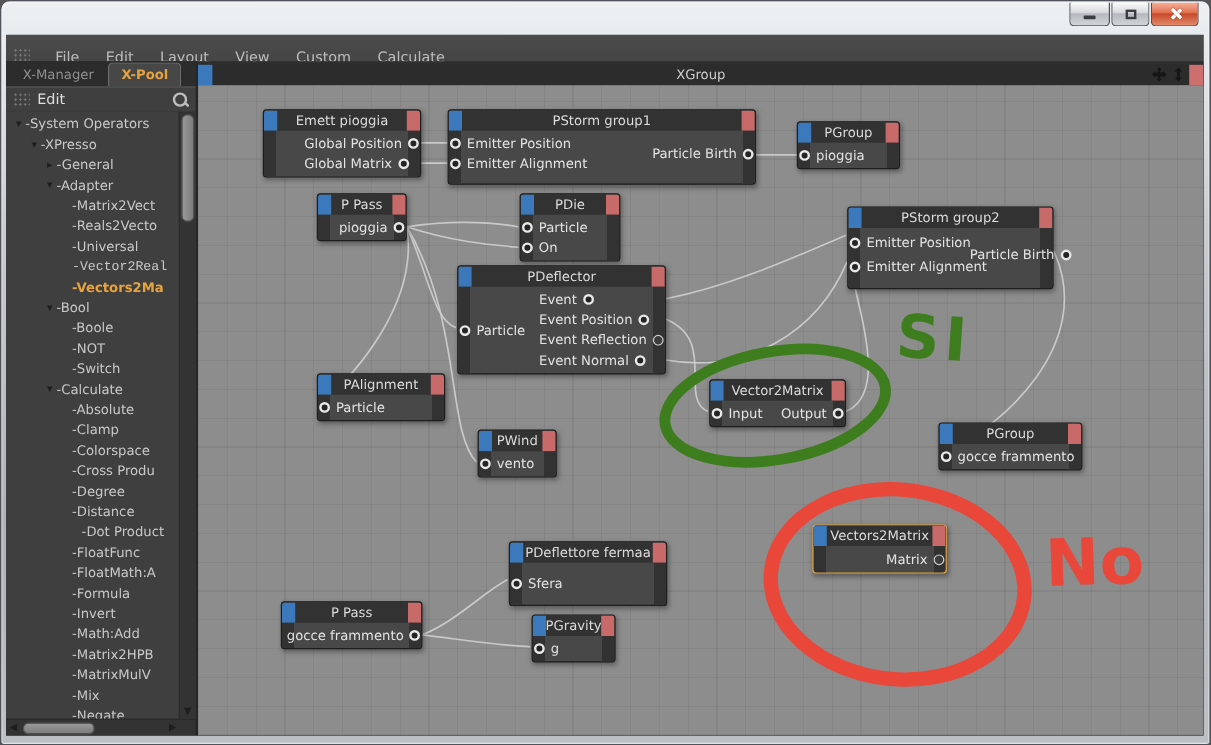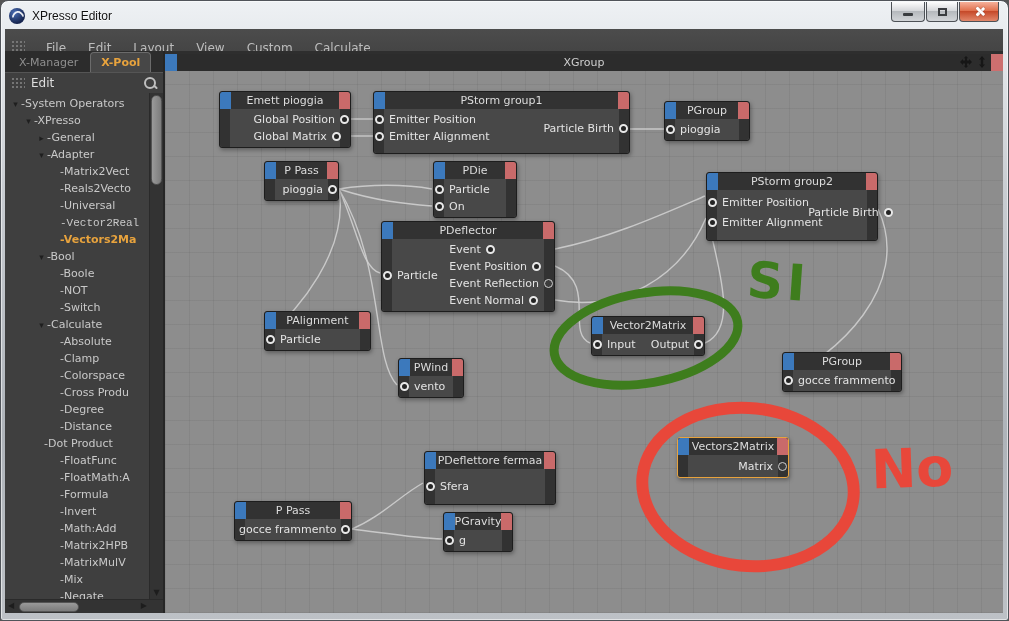--- a/index.html
+++ b/index.html
@@ -96,24 +96,20 @@
   
   .anno{position:absolute;font-weight:bold;pointer-events:none;z-index:5;font-family:"DejaVu Sans",sans-serif;}
   .anno-si{left:582px;top:182px;font-size:50px;transform:rotate(4deg);letter-spacing:4px;}
   .anno-no{left:706px;top:366px;font-size:54px;transform:rotate(-2deg);}
 </style>
 </head>
 <body>
 
 <div id="stage">
   <div class="win">
-    <div class="titlebar">
-      <span class="c4d-icon"></span>
-      <span class="wtitle">XPresso Editor</span>
-    </div>
     <div class="winbtns">
       <div class="wbtn minb">
           <span class="glyph-min"></span>
         </div>
       <div class="wbtn maxb">
           <span class="glyph-max"></span>
         </div>
       <div class="wbtn closeb">
           <span class="glyph-x"></span>
         </div>
@@ -211,21 +207,21 @@
                   <span class="tlabel">Cross Produ</span>
                 </div>
                 <div class="trow" style="padding-left: 44px;">
                   <span class="arrow"></span>
                   <span class="tlabel">Degree</span>
                 </div>
                 <div class="trow" style="padding-left: 44px;">
                   <span class="arrow"></span>
                   <span class="tlabel">Distance</span>
                 </div>
-                <div class="trow" style="padding-left: 28px;">
+                <div class="trow" style="padding-left: 52px;">
                   <span class="arrow"></span>
                   <span class="tlabel">Dot Product</span>
                 </div>
                 <div class="trow" style="padding-left: 44px;">
                   <span class="arrow"></span>
                   <span class="tlabel">FloatFunc</span>
                 </div>
                 <div class="trow" style="padding-left: 44px;">
                   <span class="arrow"></span>
                   <span class="tlabel">FloatMath:A</span>

